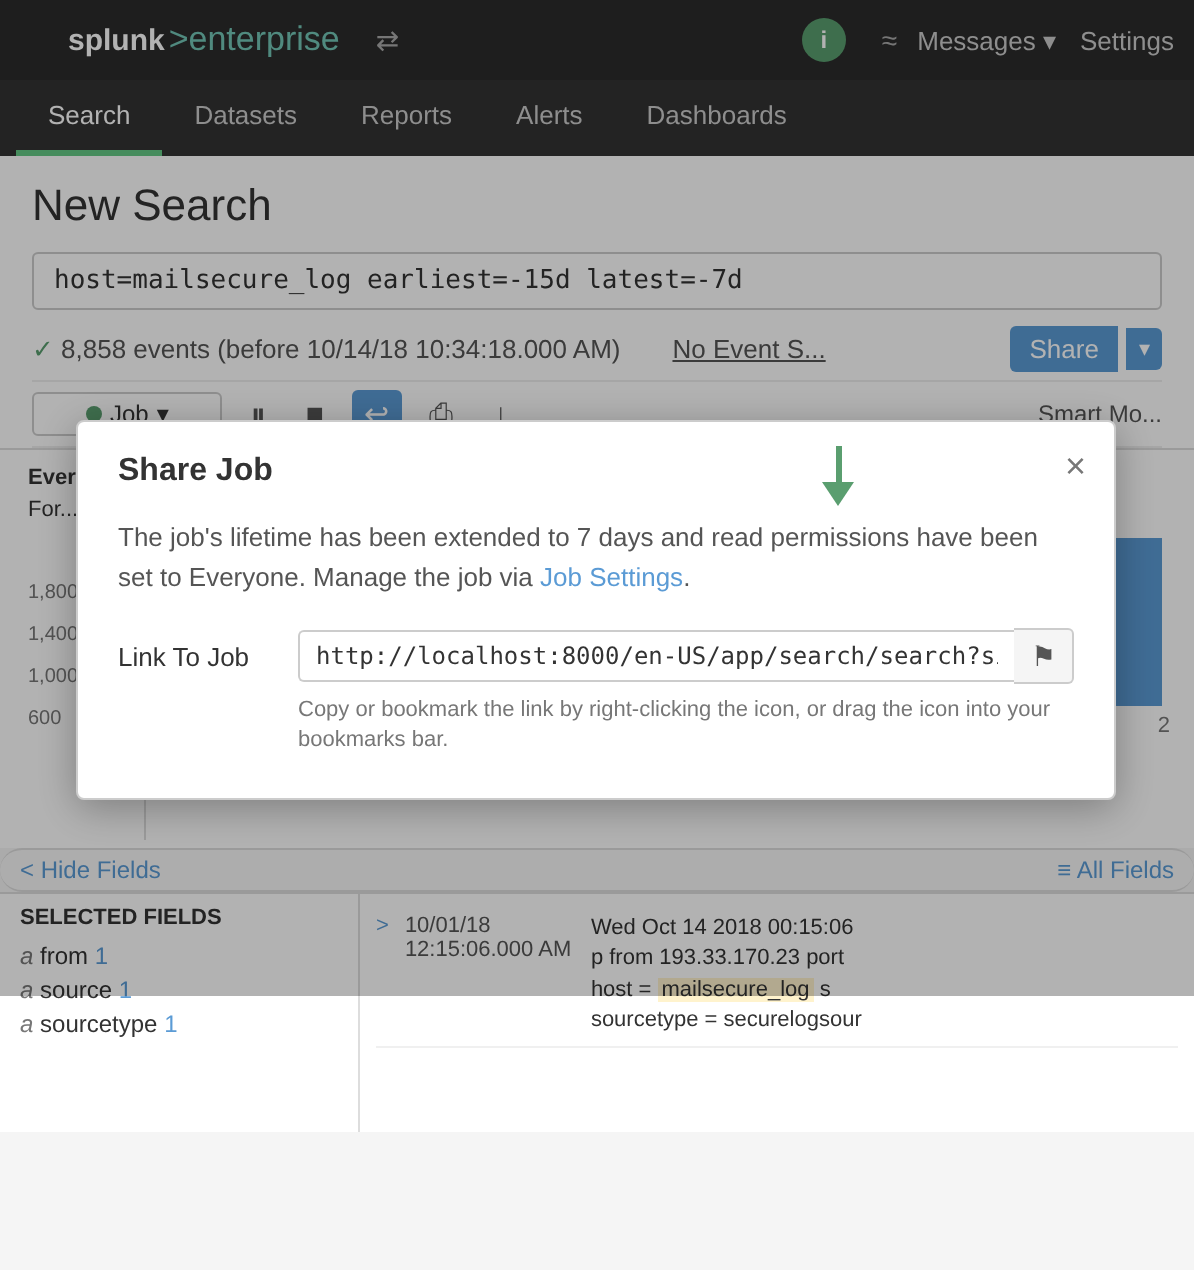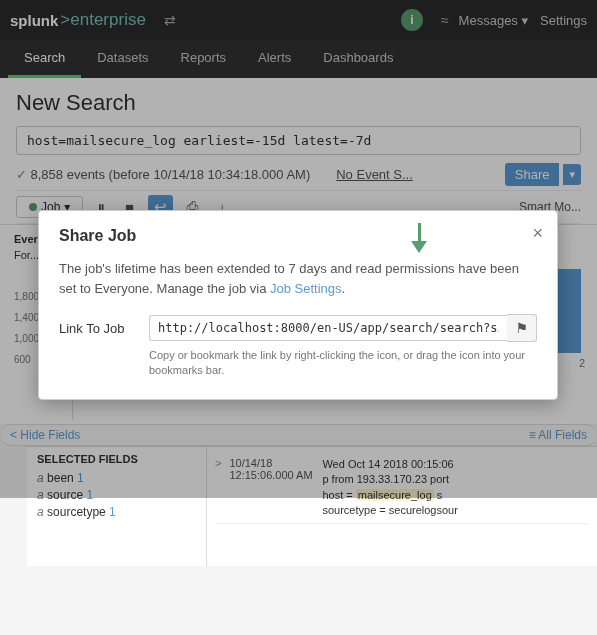--- a/index.html
+++ b/index.html
@@ -121,21 +121,21 @@
       padding: 4px 0;
       border-top: 1px solid #eee;
       border-bottom: 1px solid #eee;
       margin-bottom: 0;
       position: relative;
     }
     .toolbar-spacer { flex: 1; }
     .job-btn {
       display: flex; align-items: center; gap: 4px;
       background: none; border: 1px solid #ccc; border-radius: 3px;
-      padding: 3px 12px; font-size: 12px; cursor: pointer; color: #333;
+      padding: 3px 26px; font-size: 12px; cursor: pointer; color: #333;
     }
     .job-dot { width: 8px; height: 8px; background: #5a9e6f; border-radius: 50%; }
     .toolbar-icon-btn {
       background: none; border: none; cursor: pointer;
       color: #555; font-size: 15px; padding: 3px 6px;
     }
     .toolbar-icon-btn.active-share {
       background: #5b9bd5;
       border-radius: 3px;
       color: white;
@@ -284,21 +284,20 @@
       margin-left: 90px;
       line-height: 1.4;
     }
 
     
     .bottom-panel {
       display: flex;
       height: 120px;
       border-top: 1px solid #ddd;
       background: white;
-      margin-left: 27px;
     }
     .fields-panel {
       width: 180px;
       border-right: 1px solid #ddd;
       padding: 6px 10px;
       font-size: 12px;
     }
     .fields-panel-header {
       font-size: 11px;
       font-weight: bold;
@@ -352,21 +351,21 @@
       display: flex;
       align-items: center;
       margin-bottom: 4px;
     }
   </style>
 </head>
 <body>
 
 <div class="top-bar">
   <div class="splunk-logo">
-    <span class="splunk-text" style="font-size:15px; font-weight:bold; color:white;">splunk</span>
+    <span class="splunk-text" style="font-size:15px; font-weight:bold; color:white;margin-left:24px;">splunk</span>
       <span style="color:#73c6b6; font-size:17px;">&gt;enterprise</span>
   </div>
   <span class="top-bar-icon">⇄</span>
   <div class="top-bar-spacer"></div>
   <div class="top-bar-info">
     <span>i</span>
   </div>
   <span class="top-bar-icon">≈</span>
   <div class="top-bar-right">
     <span><span>Messages</span> <span>▾</span></span>
@@ -455,39 +454,39 @@
 <div class="hide-fields-bar">
   <span>&lt; Hide Fields</span>
   <span>≡ All Fields</span>
 </div>
 
 <div class="bottom-panel">
   <div class="fields-panel">
     <div class="fields-panel-header">SELECTED FIELDS</div>
     <div class="field-item">
       <span class="field-letter">a</span>
-      <span> been </span>
+      <span> from </span>
       <span class="field-count">1</span>
     </div>
     <div class="field-item">
       <span class="field-letter">a</span>
       <span> source </span>
       <span class="field-count">1</span>
     </div>
     <div class="field-item">
       <span class="field-letter">a</span>
       <span> sourcetype </span>
       <span class="field-count">1</span>
     </div>
   </div>
   <div class="events-panel">
     <div class="event-row">
       <span class="event-expand">&gt;</span>
       <div class="event-time">
-        <div>10/14/18</div>
+        <div>10/01/18</div>
         <div>12:15:06.000 AM</div>
       </div>
       <div class="event-content">
         <div>Wed Oct 14 2018 00:15:06</div>
         <div>p from 193.33.170.23 port</div>
         <div>
           <span>host = </span><span class="event-highlight">mailsecure_log</span>
           <span> s</span>
         </div>
         <div>sourcetype = securelogsour</div>

